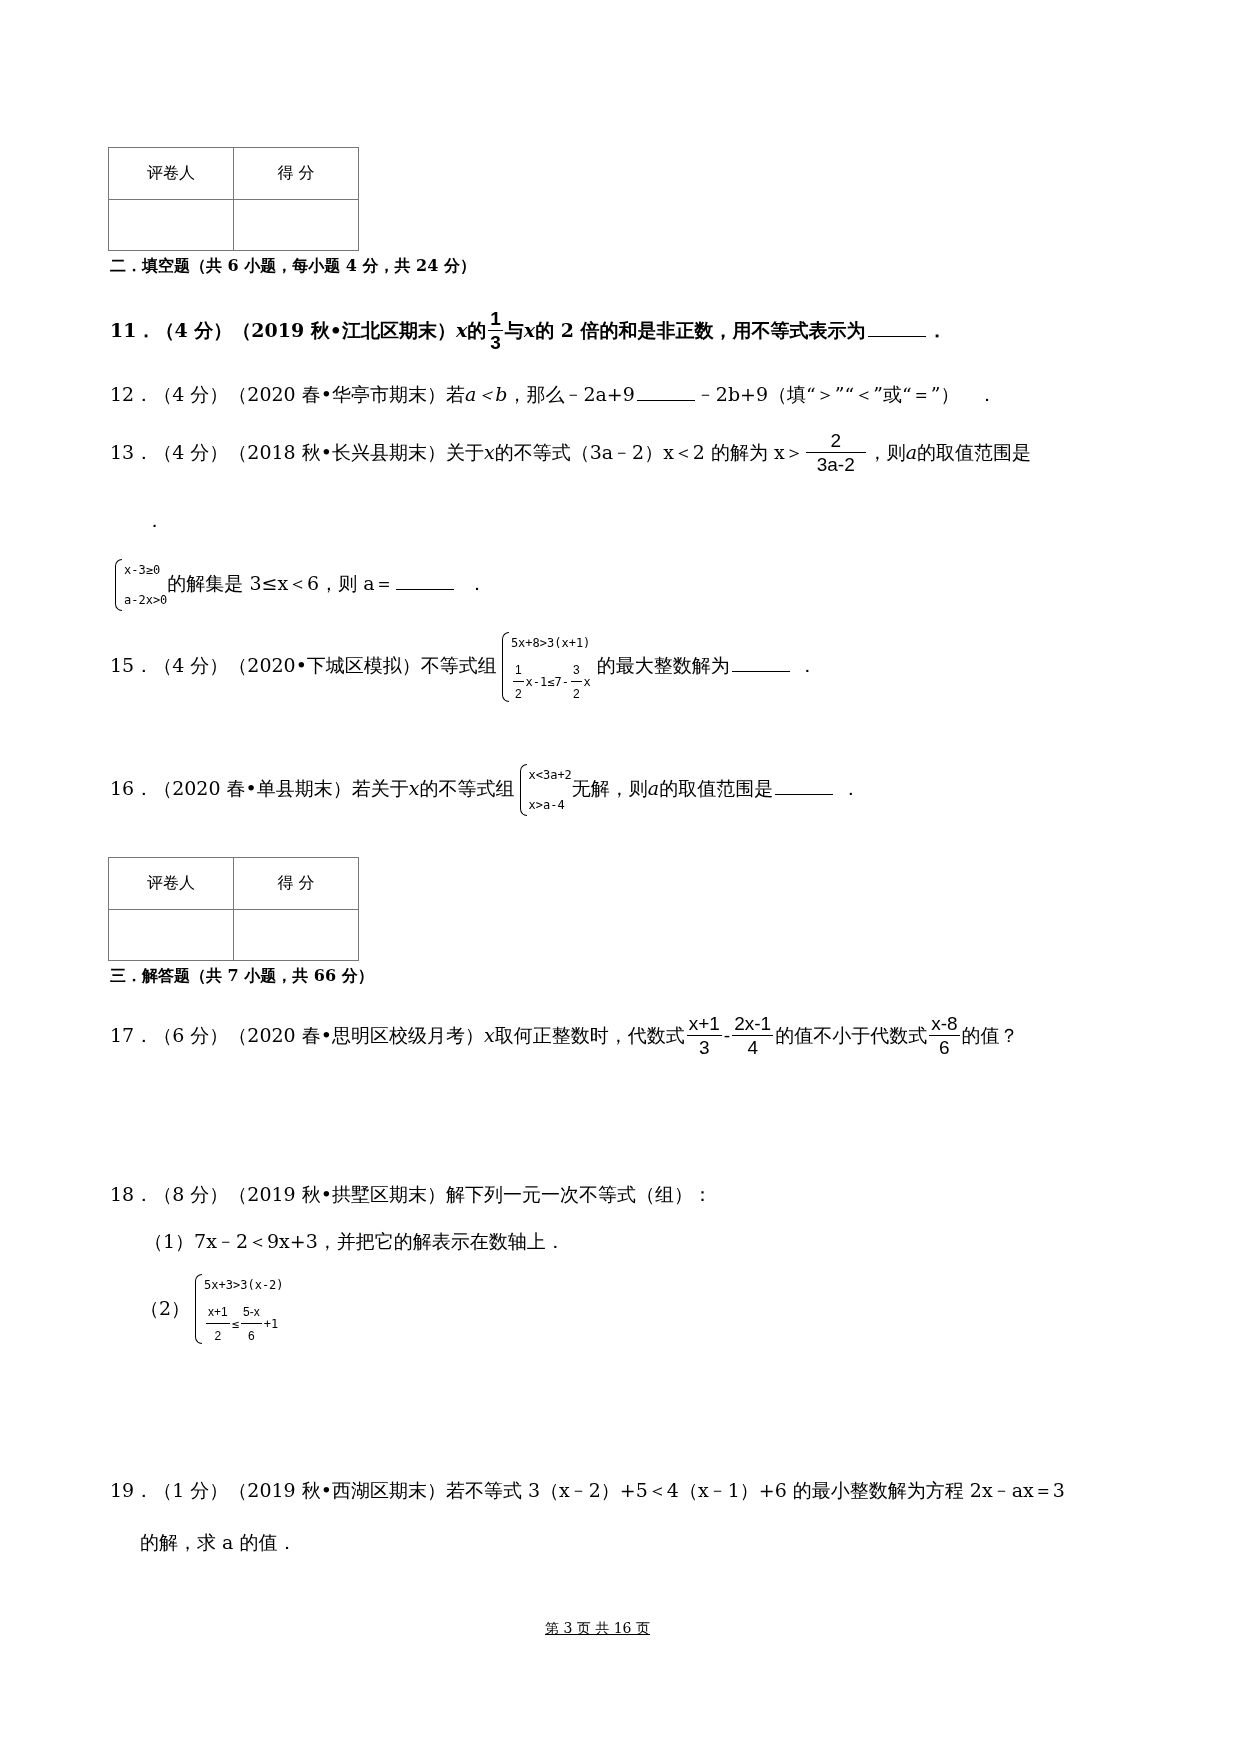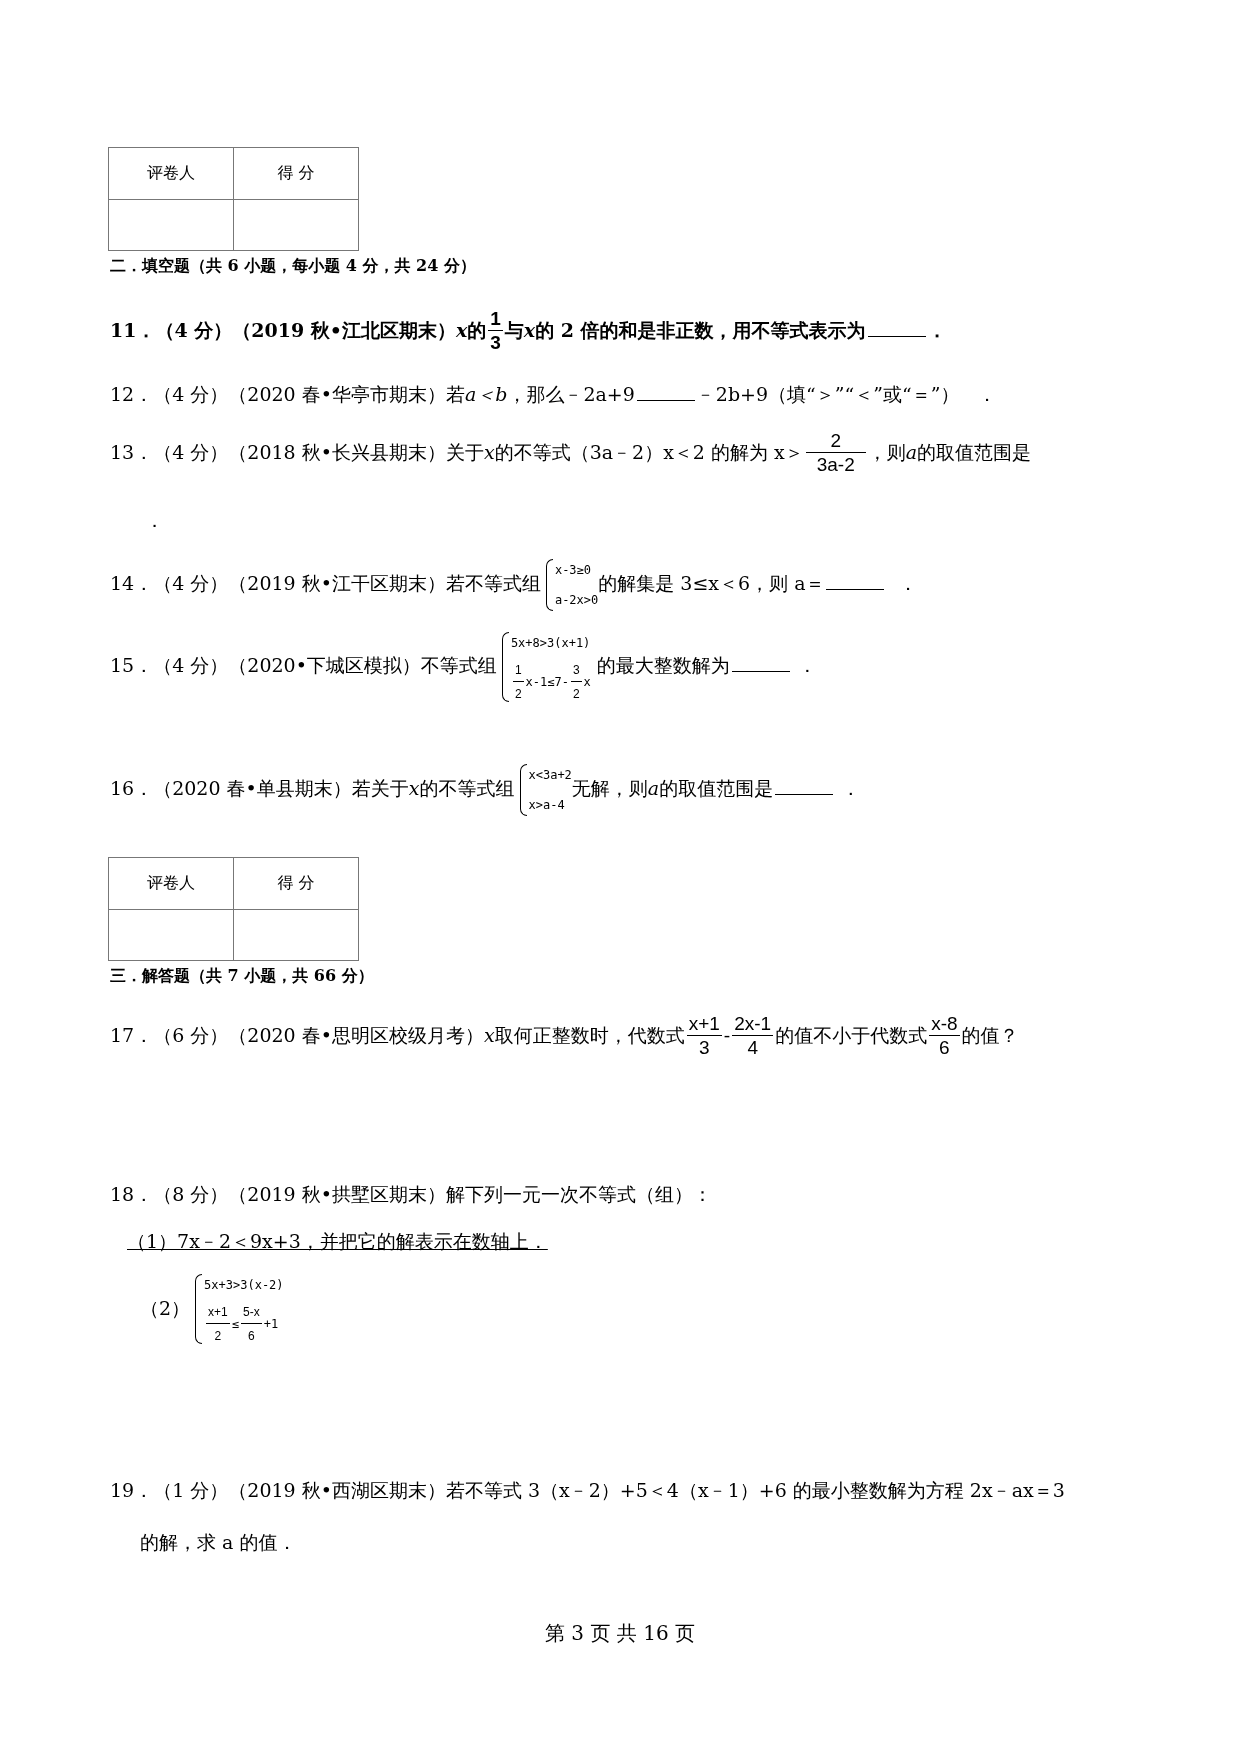--- a/index.html
+++ b/index.html
@@ -11,21 +11,21 @@
   .section-title{font-weight:bold;font-size:16px;}
   .i{font-style:italic;}
   .frac{display:inline-block;vertical-align:middle;text-align:center;margin:0 2px;font-family:"Liberation Sans",sans-serif;}
   .frac .num{display:block;border-bottom:1px solid #000;padding:0 2px;line-height:22px;}
   .frac .den{display:block;line-height:24px;}
   .blank{display:inline-block;border-bottom:1.5px solid #000;width:58px;height:18px;margin:0 2px;}
   .system{display:inline-block;vertical-align:middle;position:relative;padding-left:14px;font-family:"DejaVu Sans Mono","Liberation Mono",monospace;font-size:12px;}
   .system .brace{position:absolute;left:0;top:0;bottom:0;font-size:20px;}
   .system .brace:before{content:"";position:absolute;left:5px;top:4px;bottom:4px;width:6px;border:1.5px solid #000;border-right:none;border-radius:8px 0 0 8px;}
   .system .row{display:block;line-height:30px;}
-  .footer{font-size:20px;}
+  .footer{font-size:14px;text-decoration:underline;}
 </style>
 </head>
 <body>
 
 <table class="score-table" style="left:108px;top:147px;">
   <tbody>
       <tr>
     <td>评卷人</td>
     <td>得 分</td>
   </tr>
@@ -45,21 +45,21 @@
 <div class="abs" style="left:110px;top:382px;">
   <span>12．（4 分）（2020 春•华亭市期末）若</span><span class="i">a＜b</span><span>，那么﹣2a+9</span><span class="blank"></span><span>﹣2b+9（填“＞”“＜”或“＝”）</span><span style="margin-left:18px;">．</span>
 </div>
 
 <div class="abs" style="left:110px;top:430px;">
   <span>13．（4 分）（2018 秋•长兴县期末）关于</span><span class="i">x</span><span>的不等式（3a﹣2）x＜2 的解为 x＞</span><span class="frac" style="min-width:60px;"><span class="num">2</span><span class="den">3a-2</span></span><span>，则</span><span class="i">a</span><span>的取值范围是</span>
 </div>
 <div class="abs" style="left:145px;top:508px;">．</div>
 
 <div class="abs" style="left:110px;top:555px;">
-  <span>14．（4 分）（2019 秋•江干区期末）若不等式组</span><span class="system"><span class="brace"></span><span class="row">x-3≥0</span><span class="row">a-2x&gt;0</span></span><span>的解集是 3≤x＜6，则 a＝</span><span class="blank"></span><span style="margin-left:12px;">．</span>
+  <span class="system"><span class="brace"></span><span class="row">x-3≥0</span><span class="row">a-2x&gt;0</span></span><span>的解集是 3≤x＜6，则 a＝</span><span class="blank"></span><span style="margin-left:12px;">．</span>
 </div>
 
 <div class="abs" style="left:110px;top:628px;">
   <span>15．（4 分）（2020•下城区模拟）不等式组</span><span class="system"><span class="brace"></span><span class="row">5x+8&gt;3(x+1)</span><span class="row" style="line-height:48px;"><span class="frac"><span class="num">1</span><span class="den">2</span></span><span>x-1≤7-</span><span class="frac"><span class="num">3</span><span class="den">2</span></span><span>x</span></span></span><span style="margin-left:6px;">的最大整数解为</span><span class="blank"></span><span style="margin-left:6px;">．</span>
 </div>
 
 <div class="abs" style="left:110px;top:760px;">
   <span>16．（2020 春•单县期末）若关于</span><span class="i">x</span><span>的不等式组</span><span class="system"><span class="brace"></span><span class="row">x&lt;3a+2</span><span class="row">x&gt;a-4</span></span><span>无解，则</span><span class="i">a</span><span>的取值范围是</span><span class="blank"></span><span style="margin-left:6px;">．</span>
 </div>
 
@@ -76,21 +76,21 @@
 </tbody>
   </table>
 
 <div class="abs section-title" style="left:110px;top:966px;">三．解答题（共 7 小题，共 66 分）</div>
 
 <div class="abs" style="left:110px;top:1013px;">
   <span>17．（6 分）（2020 春•思明区校级月考）</span><span class="i">x</span><span>取何正整数时，代数式</span><span class="frac"><span class="num">x+1</span><span class="den">3</span></span><span>-</span><span class="frac"><span class="num">2x-1</span><span class="den">4</span></span><span>的值不小于代数式</span><span class="frac"><span class="num">x-8</span><span class="den">6</span></span><span>的值？</span>
 </div>
 
 <div class="abs" style="left:110px;top:1182px;">18．（8 分）（2019 秋•拱墅区期末）解下列一元一次不等式（组）：</div>
-<div class="abs" style="left:127px;top:1229px;text-decoration:underline;">（1）7x﹣2＜9x+3，并把它的解表示在数轴上．</div>
+<div class="abs" style="left:144px;top:1229px;">（1）7x﹣2＜9x+3，并把它的解表示在数轴上．</div>
 <div class="abs" style="left:140px;top:1270px;">
   <span style="vertical-align:middle;">（2）</span><span class="system"><span class="brace"></span><span class="row">5x+3&gt;3(x-2)</span><span class="row" style="line-height:48px;"><span class="frac"><span class="num">x+1</span><span class="den">2</span></span><span>≤</span><span class="frac"><span class="num">5-x</span><span class="den">6</span></span><span>+1</span></span></span>
 </div>
 
 <div class="abs" style="left:110px;top:1478px;">19．（1 分）（2019 秋•西湖区期末）若不等式 3（x﹣2）+5＜4（x﹣1）+6 的最小整数解为方程 2x﹣ax＝3</div>
 <div class="abs" style="left:140px;top:1530px;">的解，求 a 的值．</div>
 
 <div class="abs footer" style="left:545px;top:1620px;">第 3 页 共 16 页</div>
 
 </body></html>

